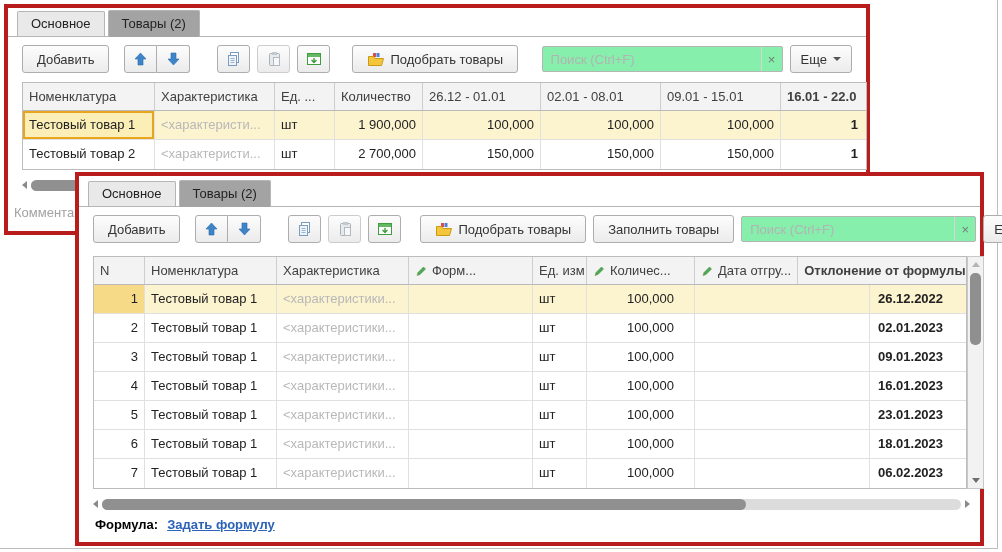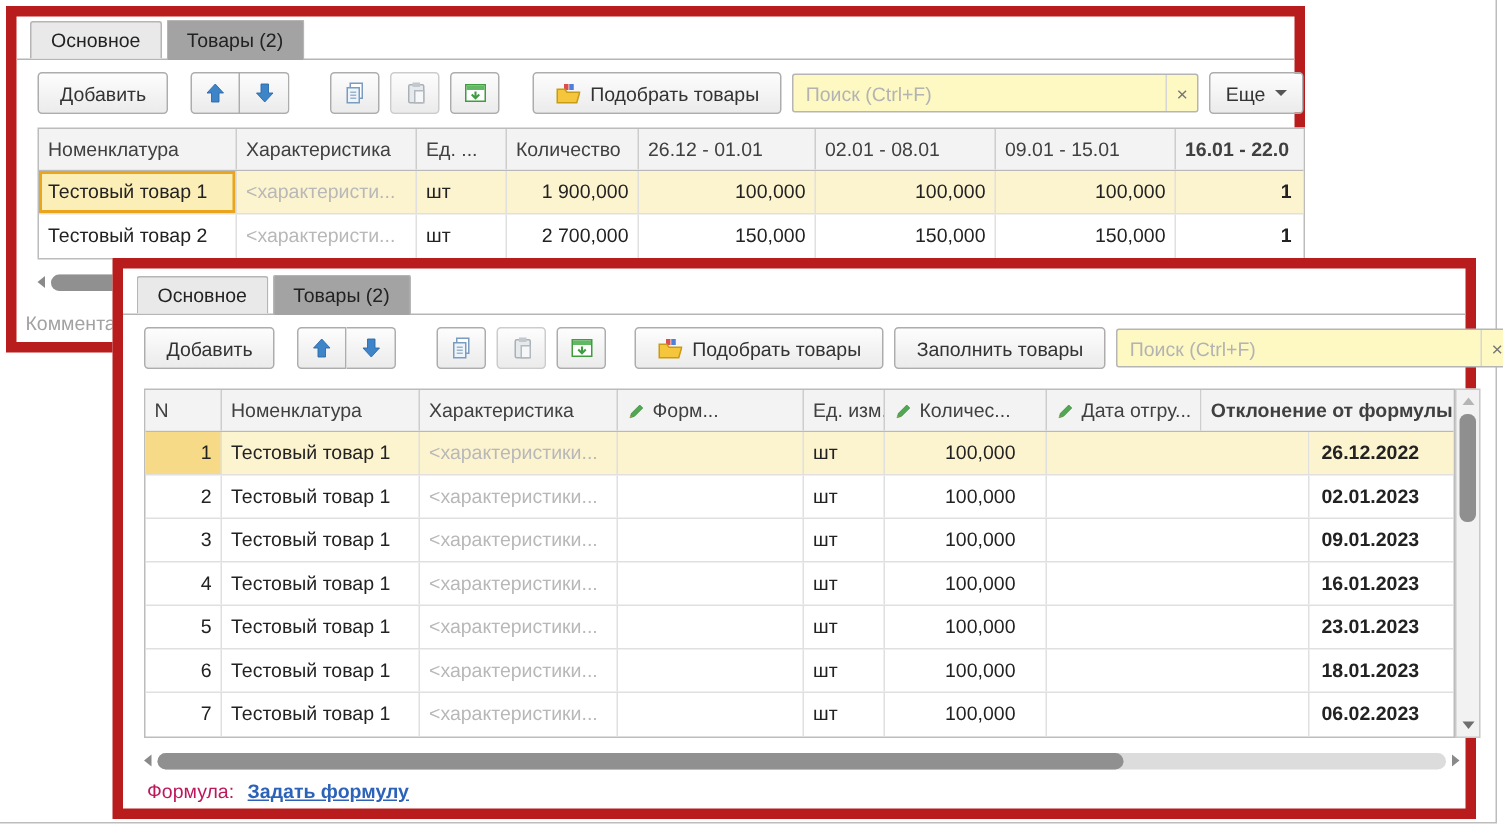--- a/index.html
+++ b/index.html
@@ -2,21 +2,21 @@
 <html><head>
 <meta charset="utf-8">
 <style>
   * { box-sizing: border-box; margin: 0; padding: 0; }
   html, body { width: 1002px; height: 552px; overflow: hidden; background: #fff;
     font-family: "Liberation Sans", sans-serif; position: relative; }
 
   .outer-frame { position: absolute; left: -2px; top: -2px; right: 4px; bottom: 3px;
     border: 1px solid #bdbdbd; pointer-events: none; }
 
-  .window { position: absolute; background: #fff; border: 7px solid #b91c1c; }
+  .window { position: absolute; background: #fff; border: 4px solid #b91c1c; }
   #win-back  { left: 4px;  top: 4px;   width: 866px; height: 231px; }
   #win-front { left: 75px; top: 172px; width: 909px; height: 374px; }
 
   
   .tabbar { position: absolute; left: 0; right: 0; display: flex; align-items: flex-end;
     border-bottom: 1px solid #b5b5b5; padding-left: 9px; }
   #win-back .tabbar  { top: 2px; height: 27px; }
   #win-front .tabbar { top: 4px; height: 27px; }
   .tab { padding: 0 13px; height: 25px; line-height: 24px; font-size: 13px; color: #222;
     background: #e9e9e9; border: 1px solid #b5b5b5; border-bottom: none;
@@ -33,22 +33,22 @@
     border-radius: 3px; cursor: default; white-space: nowrap; flex-shrink: 0; }
   .btn.icon-btn { width: 33px; padding: 0; }
   .btn.disabled { border-color: #cccccc; }
   .btn-pair { display: flex; flex-shrink: 0; margin-left: 8px; }
   .btn-pair .btn { border-radius: 3px 0 0 3px; width: 33px; padding: 0; }
   .btn-pair .btn + .btn { border-radius: 0 3px 3px 0; border-left: none; }
   .grp { margin-left: 20px; }
   .caret { width: 0; height: 0; border-left: 4px solid transparent;
     border-right: 4px solid transparent; border-top: 4px solid #555; }
 
-  .searchbox { display: flex; align-items: stretch; height: 26px; background: #fef9c3;
-    border: 1px solid #b5b5b5; border-radius: 2px; margin-left: auto; flex-shrink: 0; gap: 30px; }
+  .searchbox { display: flex; align-items: stretch; height: 26px; background: #86efac;
+    border: 1px solid #b5b5b5; border-radius: 2px; margin-left: auto; flex-shrink: 0; }
   .searchbox input { border: none; outline: none; background: transparent; padding: 0 8px;
     font-size: 13px; color: #444; font-family: inherit; }
   .searchbox input::placeholder { color: #b3b3b3; }
   #win-back .searchbox input  { width: 218px; }
   #win-front .searchbox input { width: 212px; }
   .search-clear { width: 21px; display: flex; align-items: center; justify-content: center;
     color: #777; font-size: 13px; border-left: 1px solid #d6d6d6; }
 
   
   .grid { position: absolute; background: #fff; border: 1px solid #bcbcbc;
@@ -96,21 +96,21 @@
   .hscroll .track { flex: 1; height: 11px; background: #dcdcdc; border-radius: 6px;
     position: relative; }
   .hscroll .thumb { position: absolute; left: 0; top: 0; height: 11px;
     background: #909090; border-radius: 6px; }
   #win-front .hscroll .thumb { width: 75%; }
   #win-back  .hscroll .thumb { width: 100%; }
 
   
   .footer { position: absolute; left: 16px; top: 341px; display: flex; align-items: center;
     gap: 9px; font-size: 13px; }
-  .footer-label { color: #be185d; }
+  .footer-label { color: #000000; font-weight: bold; }
   .footer a { color: #2c63b8; text-decoration: underline; font-weight: bold; }
   .comment-label { position: absolute; left: 6px; top: 197px; font-size: 13px; color: #a2a2a2; }
   svg { display: block; }
 </style>
 </head>
 <body>
 
 <div class="outer-frame"></div>
 
 <div class="window" id="win-back">

